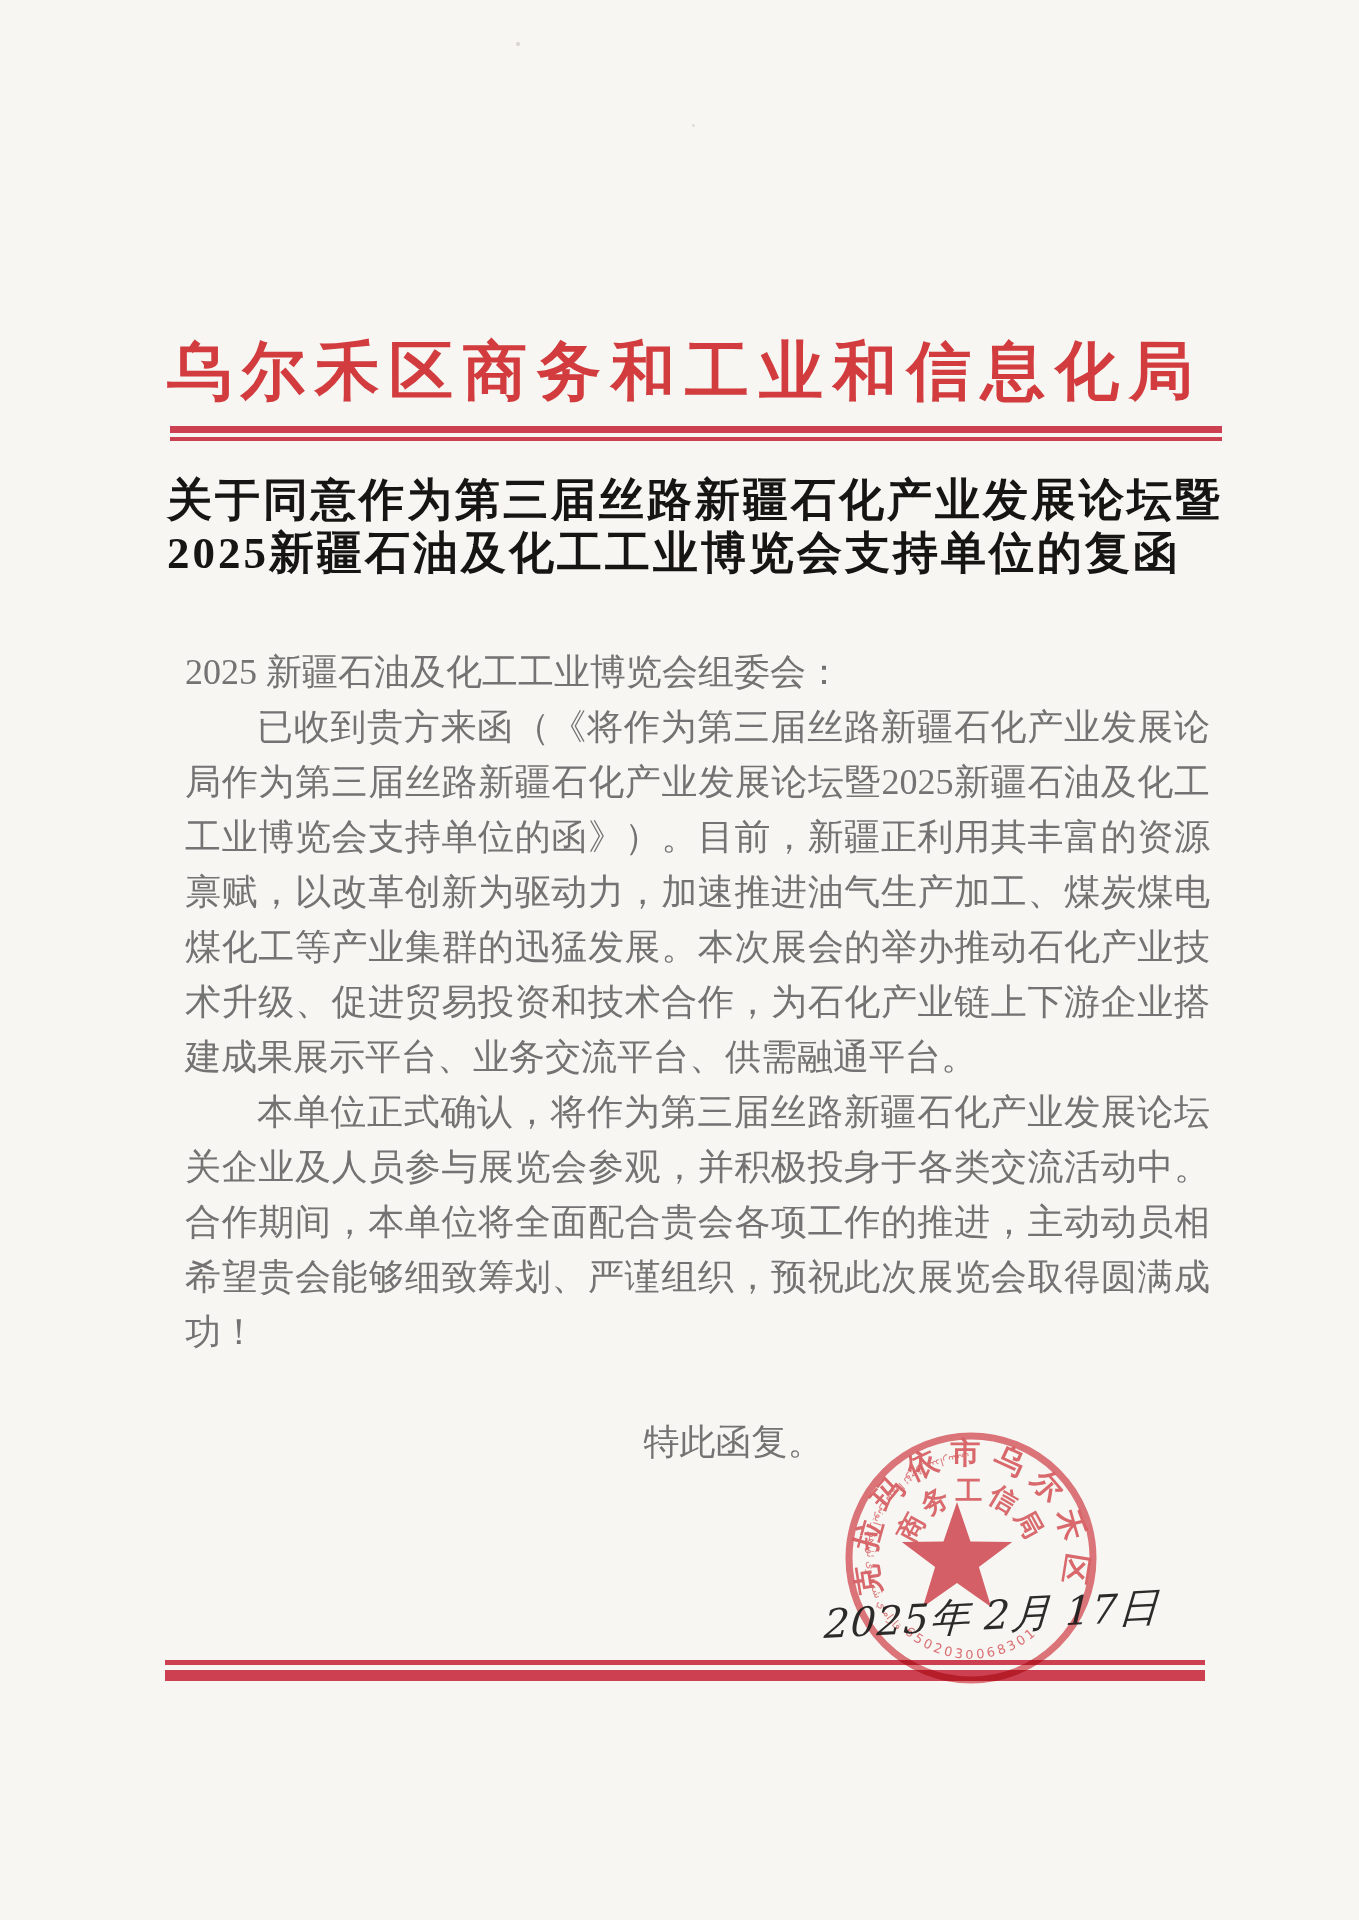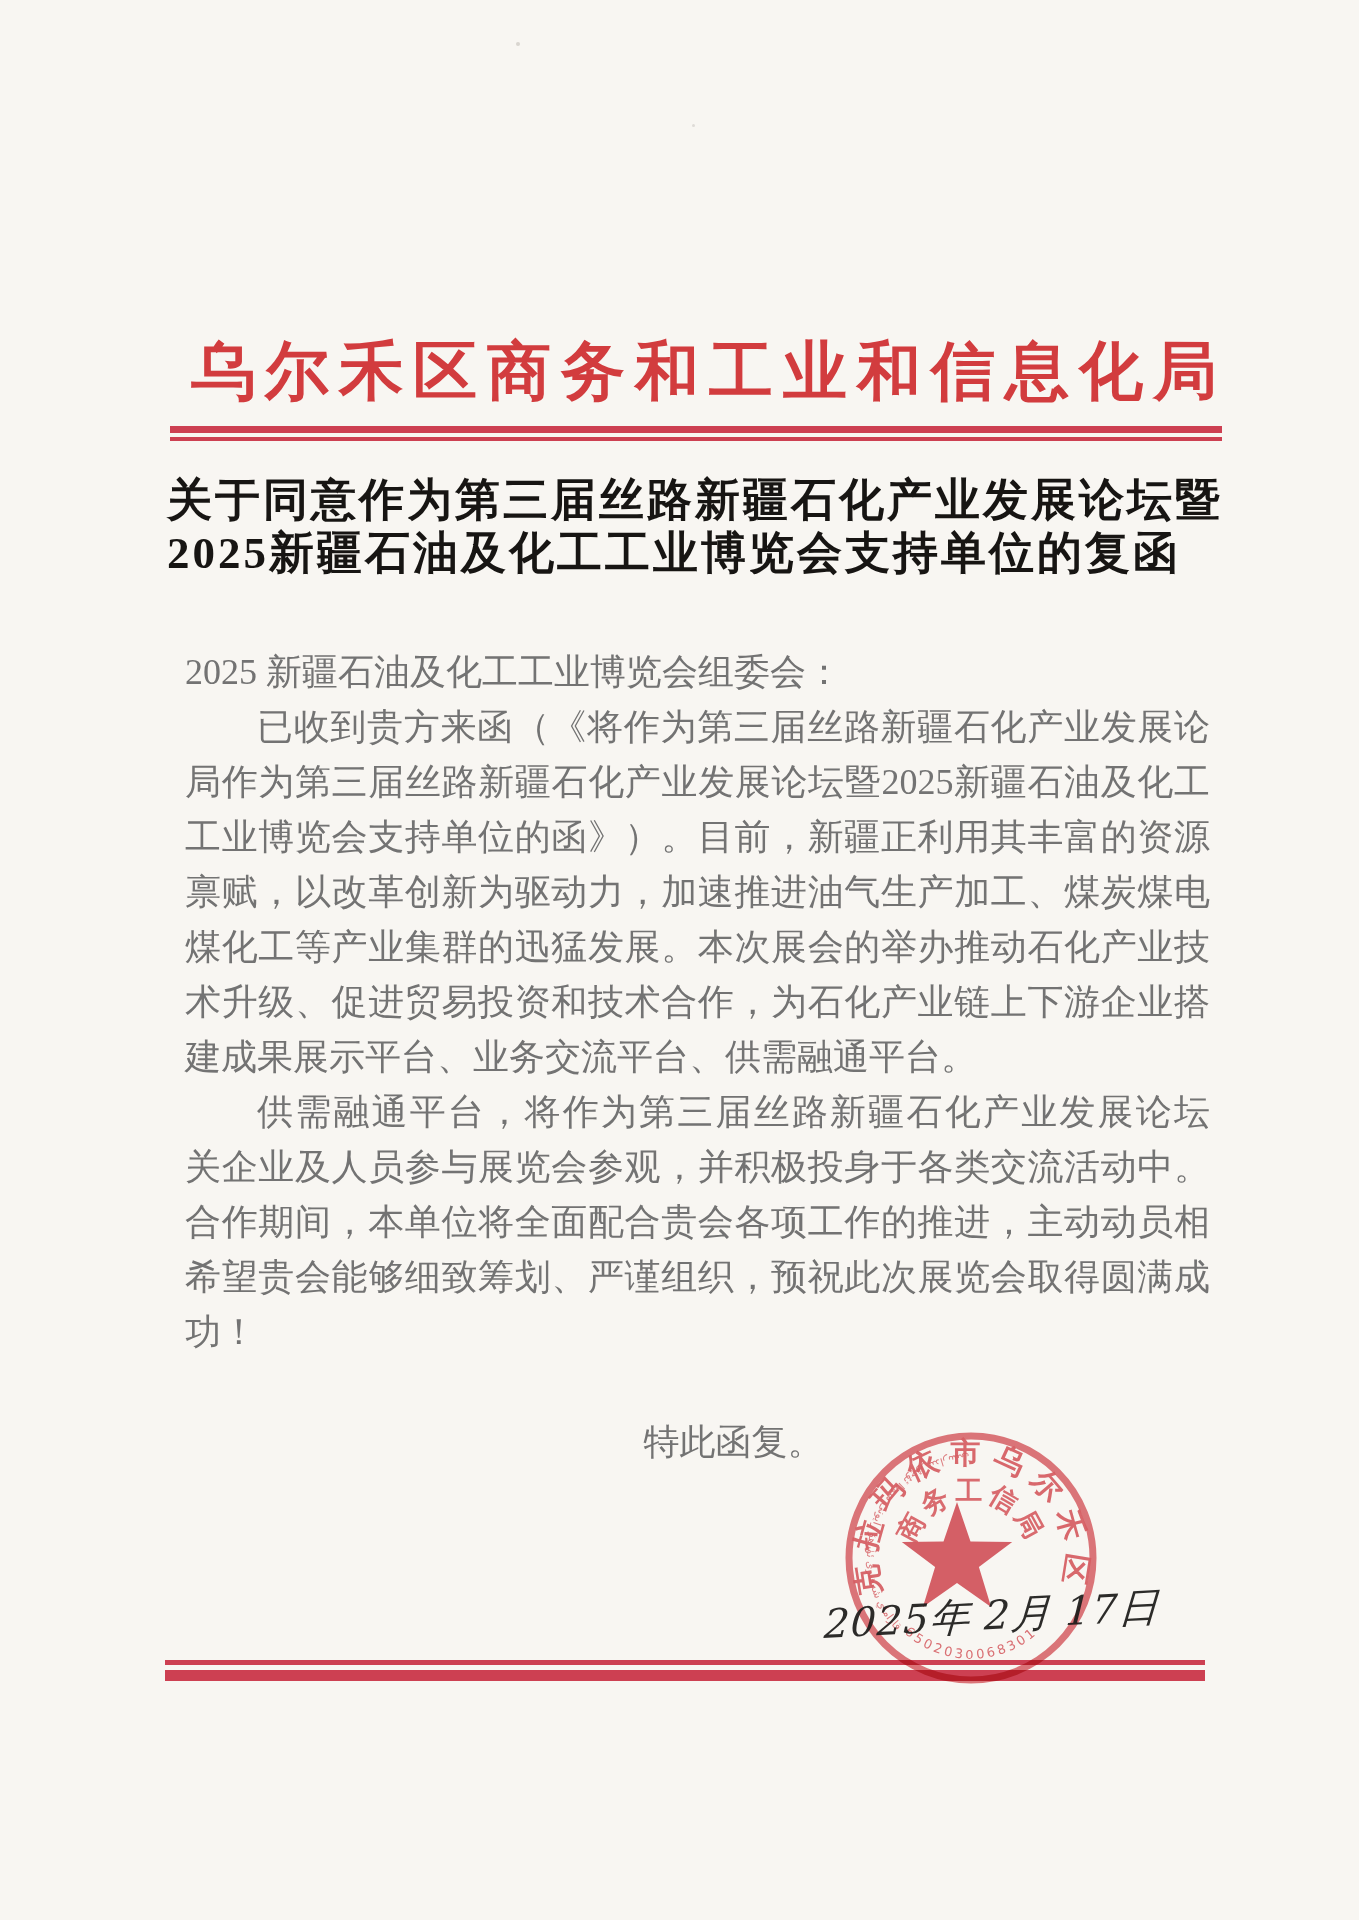--- a/index.html
+++ b/index.html
@@ -1,20 +1,20 @@
 <!DOCTYPE html>
 <html><head>
 <meta charset="utf-8">
 <style>
   html,body{margin:0;padding:0;}
   body{background:#e9e7e3;font-family:"Liberation Serif","DejaVu Serif",serif;}
   .page{position:relative;width:1359px;height:1920px;background:#f8f6f2;overflow:hidden;}
   .letterhead{
     position:absolute;left:167px;top:336px;width:1060px;height:72px;
-    text-align:right;font-size:64px;line-height:72px;font-weight:700;
+    text-align:left;font-size:64px;line-height:72px;font-weight:700;
     letter-spacing:10px;white-space:nowrap;
   }
   .rule{position:absolute;}
   .doc-title{
     position:absolute;left:167px;top:474px;width:1060px;
     text-align:left;color:#171513;font-weight:700;
     font-size:45px;line-height:53px;letter-spacing:3px;white-space:nowrap;
   }
   .body-block{
     position:absolute;left:185px;top:645px;width:1025px;
@@ -49,21 +49,21 @@
 
   <div class="body-block">
       <div class="bline">2025 新疆石油及化工工业博览会组委会：</div>
       <div class="bline ind fill">已收到贵方来函（《将作为第三届丝路新疆石化产业发展论坛</div>
       <div class="bline fill">局作为第三届丝路新疆石化产业发展论坛暨2025新疆石油及化工</div>
       <div class="bline fill">工业博览会支持单位的函》）。目前，新疆正利用其丰富的资源</div>
       <div class="bline fill">禀赋，以改革创新为驱动力，加速推进油气生产加工、煤炭煤电</div>
       <div class="bline fill">煤化工等产业集群的迅猛发展。本次展会的举办推动石化产业技</div>
       <div class="bline fill">术升级、促进贸易投资和技术合作，为石化产业链上下游企业搭</div>
       <div class="bline">建成果展示平台、业务交流平台、供需融通平台。</div>
-      <div class="bline ind fill">供需融通平台，将作为第三届丝路新疆石化产业发展论坛</div>
+      <div class="bline ind fill">本单位正式确认，将作为第三届丝路新疆石化产业发展论坛</div>
       <div class="bline fill">关企业及人员参与展览会参观，并积极投身于各类交流活动中。</div>
       <div class="bline fill">合作期间，本单位将全面配合贵会各项工作的推进，主动动员相</div>
       <div class="bline fill">希望贵会能够细致筹划、严谨组织，预祝此次展览会取得圆满成</div>
       <div class="bline">功！</div>
       <div class="bline"></div>
       <div class="bline ind">特此函复。</div>
     </div>
 
   <div class="rule" style="left:165px;top:1660px;width:1040px;height:5px;background:#cd4052"></div>
   <div class="rule" style="left:165px;top:1670px;width:1040px;height:11px;background:#cd4052"></div>

